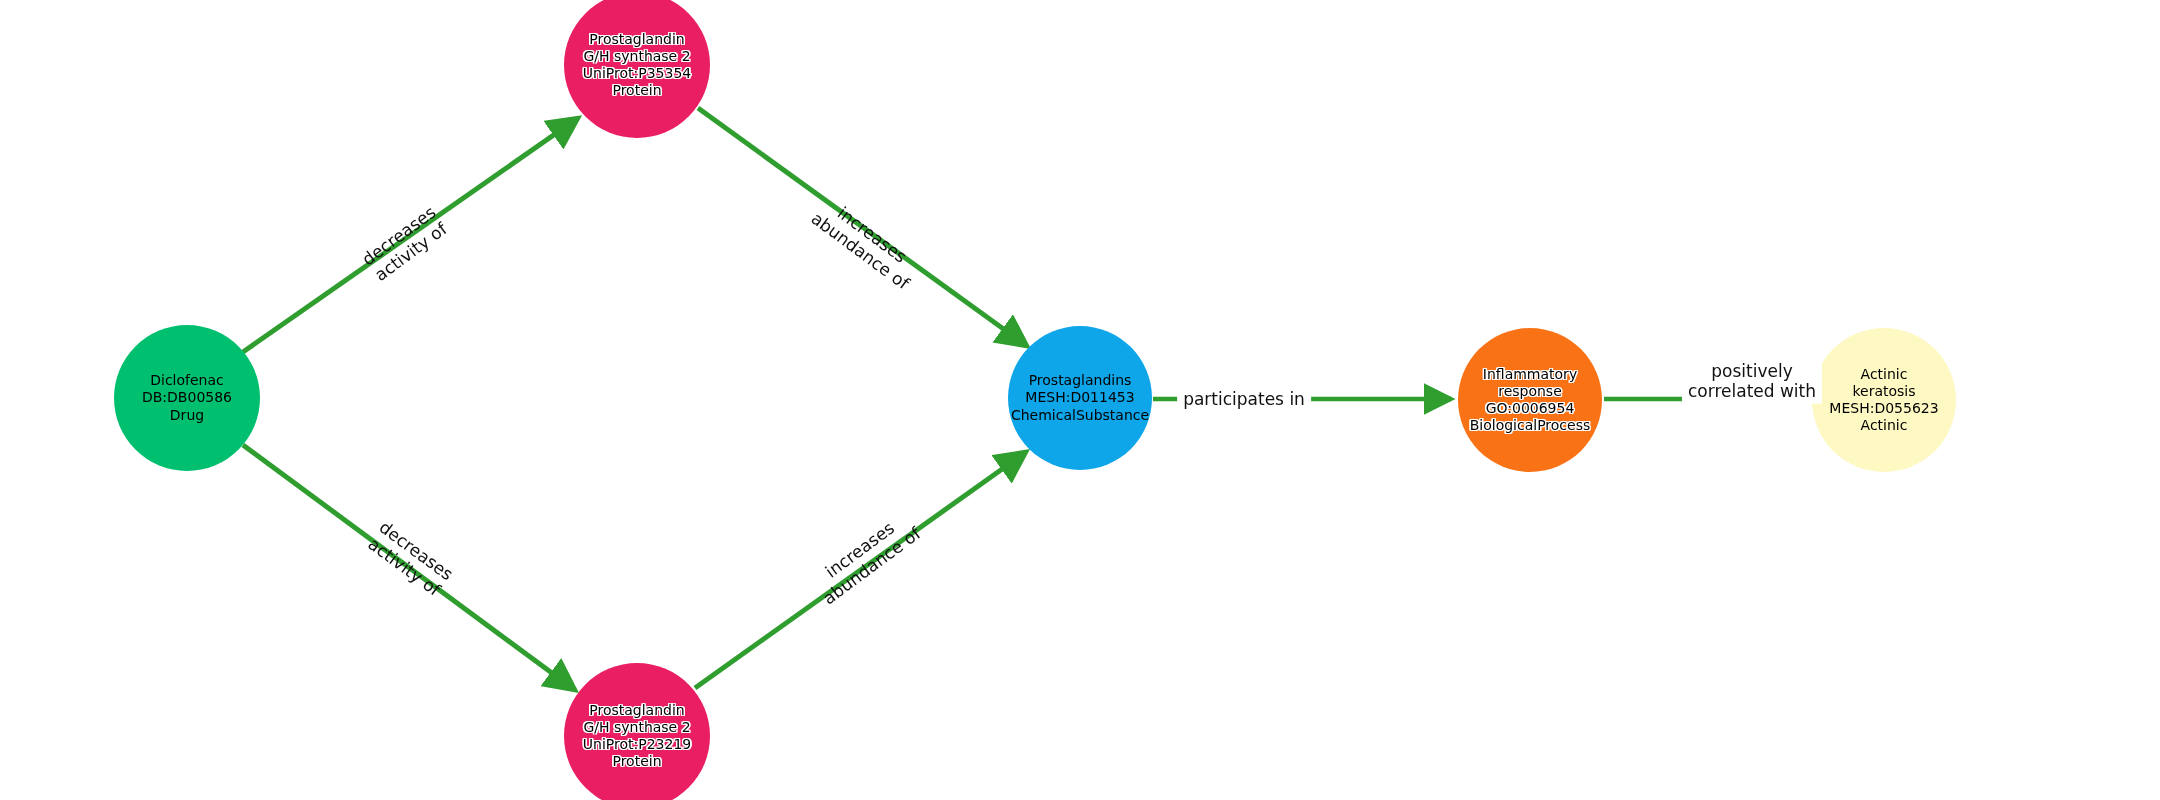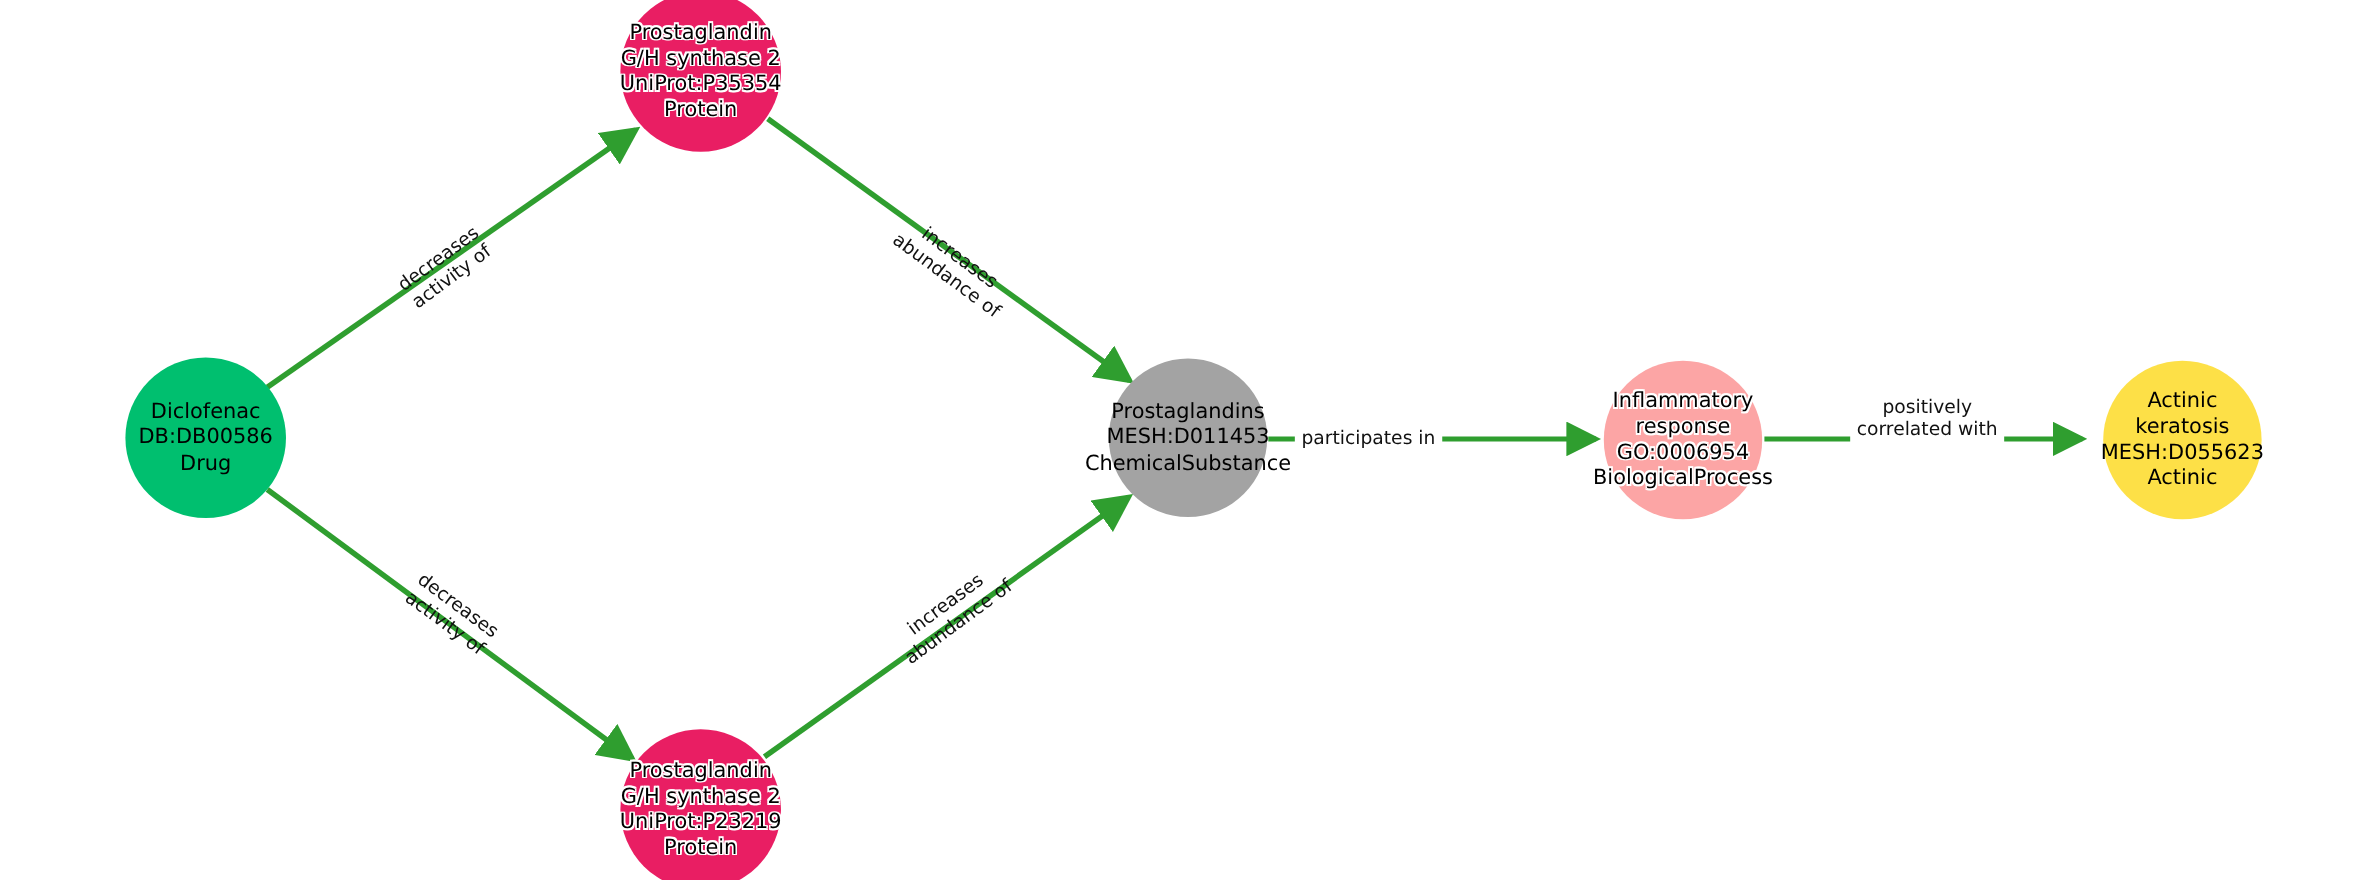--- a/index.html
+++ b/index.html
@@ -31,21 +31,21 @@
     border-radius: 50%;
     display: flex;
     align-items: center;
     justify-content: center;
     box-sizing: border-box;
   }
   .node-label {
     text-align: center;
     line-height: 1.23;
     white-space: nowrap;
-    font-size: 19px;
+    font-size: 14px;
     color: #000000;
     pointer-events: none;
   }
   .node-label.outlined {
     text-shadow:
       -1.4px -1.4px 0 #ffffff,
        1.4px -1.4px 0 #ffffff,
       -1.4px  1.4px 0 #ffffff,
        1.4px  1.4px 0 #ffffff,
       -1.4px    0   0 #ffffff,
@@ -113,38 +113,38 @@
 
   <div class="node" style="left:564px; top:663px; width:146px; height:146px; background:#e91e63;">
     <div class="node-label outlined">
       <div>Prostaglandin</div>
       <div>G/H synthase 2</div>
       <div>UniProt:P23219</div>
       <div>Protein</div>
     </div>
   </div>
 
-  <div class="node" style="left:1008px; top:326px; width:144px; height:144px; background:#a3a3a3;">
+  <div class="node" style="left:1008px; top:326px; width:144px; height:144px; background:#0ea5e9;">
     <div class="node-label">
       <div>Prostaglandins</div>
       <div>MESH:D011453</div>
       <div>ChemicalSubstance</div>
     </div>
   </div>
 
-  <div class="node" style="left:1458px; top:328px; width:144px; height:144px; background:#fca5a5;">
+  <div class="node" style="left:1458px; top:328px; width:144px; height:144px; background:#f97316;">
     <div class="node-label outlined">
       <div>Inflammatory</div>
       <div>response</div>
       <div>GO:0006954</div>
       <div>BiologicalProcess</div>
     </div>
   </div>
 
-  <div class="node" style="left:1912px; top:328px; width:144px; height:144px; background:#fde047;">
+  <div class="node" style="left:1812px; top:328px; width:144px; height:144px; background:#fef9c3;">
     <div class="node-label">
       <div>Actinic</div>
       <div>keratosis</div>
       <div>MESH:D055623</div>
       <div>Actinic</div>
     </div>
   </div>
 
   <div class="edge-label" style="left:405px; top:244px; transform:translate(-50%,-50%) rotate(-36.5deg);">
     <div>decreases</div>

